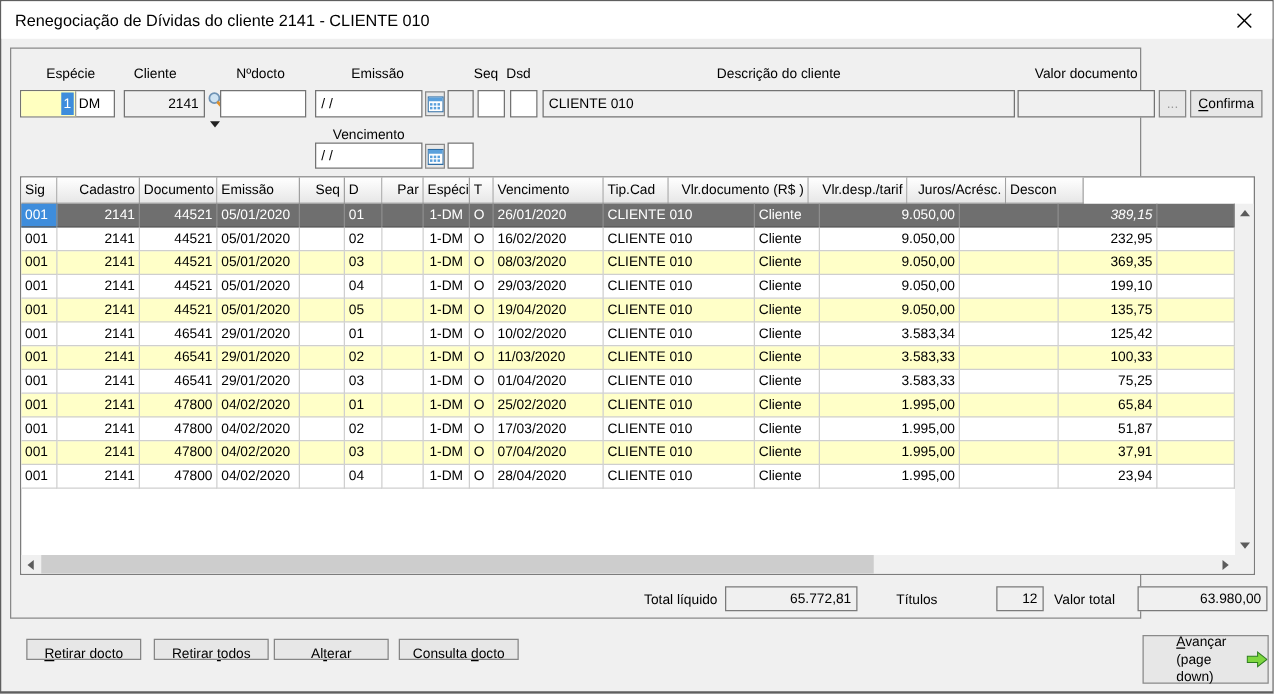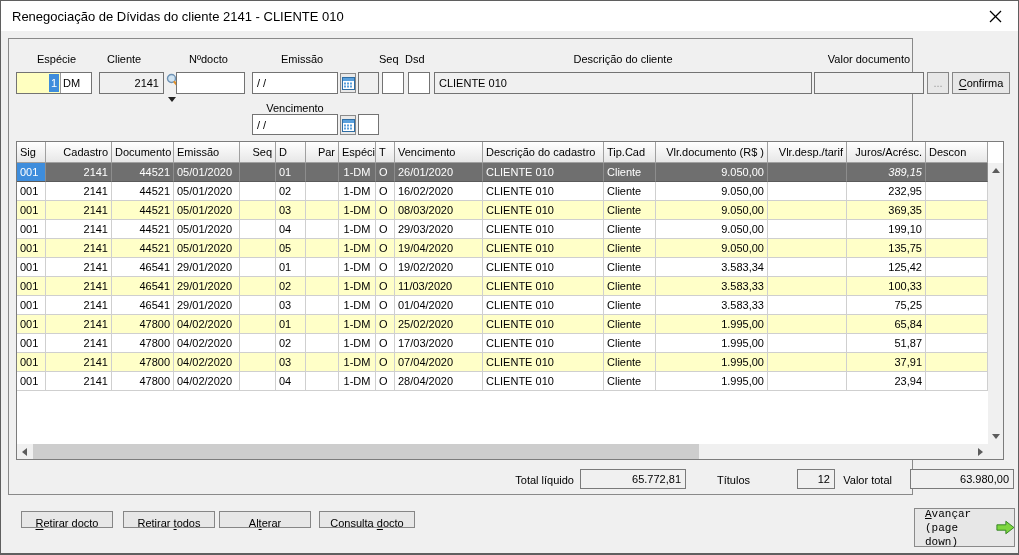--- a/index.html
+++ b/index.html
@@ -186,21 +186,20 @@
           <div class="th al" style="width: 29px;">Sig</div>
           <div class="th ar" style="width: 66px;">Cadastro</div>
           <div class="th ar" style="width: 62px;">Documento</div>
           <div class="th al" style="width: 66px;">Emissão</div>
           <div class="th ar" style="width: 36px;">Seq</div>
           <div class="th al" style="width: 30px;">D</div>
           <div class="th ar" style="width: 33px;">Par</div>
           <div class="th ac" style="width: 37px;">Espécie</div>
           <div class="th al" style="width: 19px;">T</div>
           <div class="th al" style="width: 88px;">Vencimento</div>
-          <div class="th al" style="width: 121px;">Descrição do cadastro</div>
           <div class="th al" style="width: 52px;">Tip.Cad</div>
           <div class="th ar" style="width: 112px;">Vlr.documento (R$ )</div>
           <div class="th ar" style="width: 79px;">Vlr.desp./tarif</div>
           <div class="th ar" style="width: 79px;">Juros/Acrésc.</div>
           <div class="th al" style="width: 62px;">Descon</div>
         </div>
       <div class="gbody">
           <div class="tr sel">
             <div class="td al sigsel" style="width: 29px;">001</div>
             <div class="td ar" style="width: 66px;">2141</div>
@@ -294,21 +293,21 @@
           <div class="tr">
             <div class="td al" style="width: 29px;">001</div>
             <div class="td ar" style="width: 66px;">2141</div>
             <div class="td ar" style="width: 62px;">46541</div>
             <div class="td al" style="width: 66px;">29/01/2020</div>
             <div class="td ar" style="width: 36px;"></div>
             <div class="td al" style="width: 30px;">01</div>
             <div class="td ar" style="width: 33px;"></div>
             <div class="td ac" style="width: 37px;">1-DM</div>
             <div class="td al" style="width: 19px;">O</div>
-            <div class="td al" style="width: 88px;">19/02/2020</div>
+            <div class="td al" style="width: 88px;">10/02/2020</div>
             <div class="td al" style="width: 121px;">CLIENTE 010</div>
             <div class="td al" style="width: 52px;">Cliente</div>
             <div class="td ar" style="width: 112px;">3.583,34</div>
             <div class="td ar" style="width: 79px;"></div>
             <div class="td ar" style="width: 79px;">125,42</div>
             <div class="td al" style="width: 62px;"></div>
           </div>
           <div class="tr alt">
             <div class="td al" style="width: 29px;">001</div>
             <div class="td ar" style="width: 66px;">2141</div>
@@ -446,21 +445,21 @@
     <div class="tot-label" style="left:823px;width:60px;">Valor total</div>
     <div class="tot-field" style="left:881px;width:104px;margin-left:20px;">63.980,00</div>
   </div>
 
   <button class="push-btn foot-btn" style="left:20px;width:92px;"><u>R</u>etirar docto</button>
   <button class="push-btn foot-btn" style="left:122px;width:92px;">Retirar <u>t</u>odos</button>
   <button class="push-btn foot-btn" style="left:218px;width:92px;">Al<u>t</u>erar</button>
   <button class="push-btn foot-btn" style="left:318px;width:96px;">Consulta <u>d</u>octo</button>
 
   <div class="nav-btn" style="left:913px;">
-    <div class="nav-text" style="margin-left:10px;font-family:Liberation Mono, monospace;">
+    <div class="nav-text" style="margin-left:26px;">
       <div><u>A</u>vançar</div>
       <div>(page down)</div>
     </div>
     <svg width="20" height="15" viewBox="0 0 20 15" style="margin-left:6px;">
       <polygon points="20,7.5 11,0.5 11,4.5 1,4.5 1,10.5 11,10.5 11,14.5" fill="#7ed63f" stroke="#2d7d1f" stroke-width="1"></polygon>
     </svg>
   </div>
 
 </div>
 

